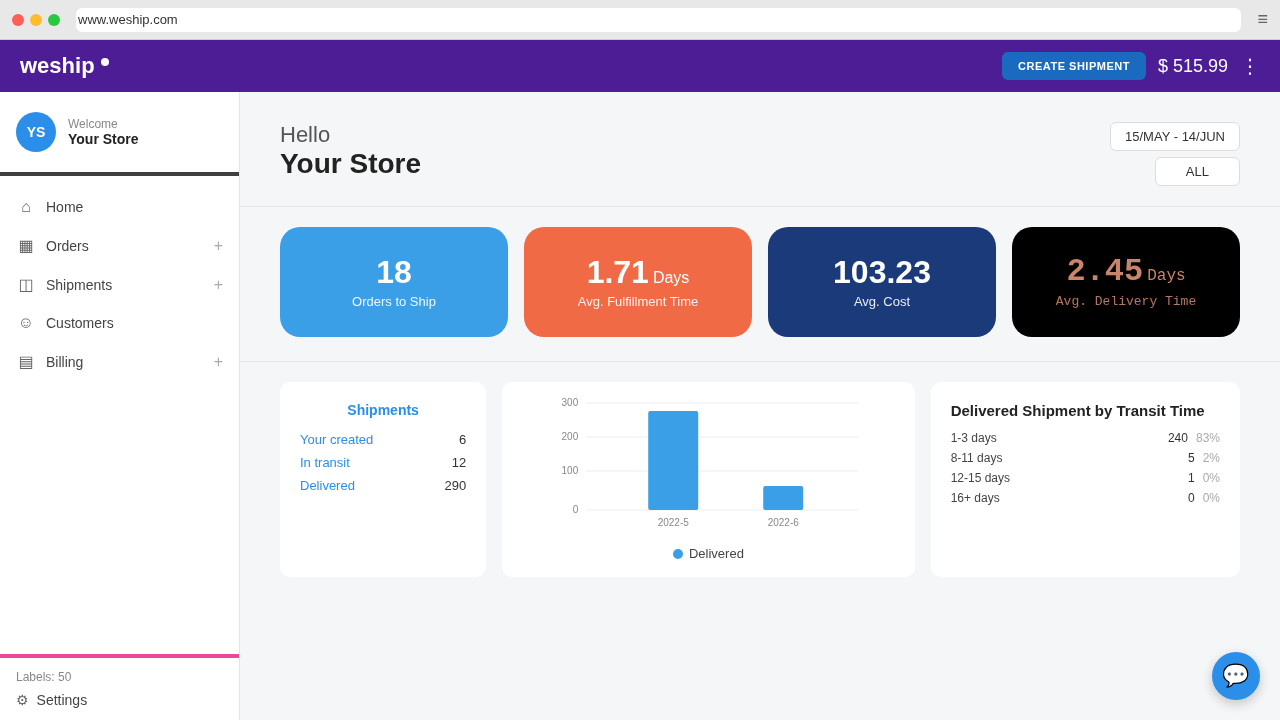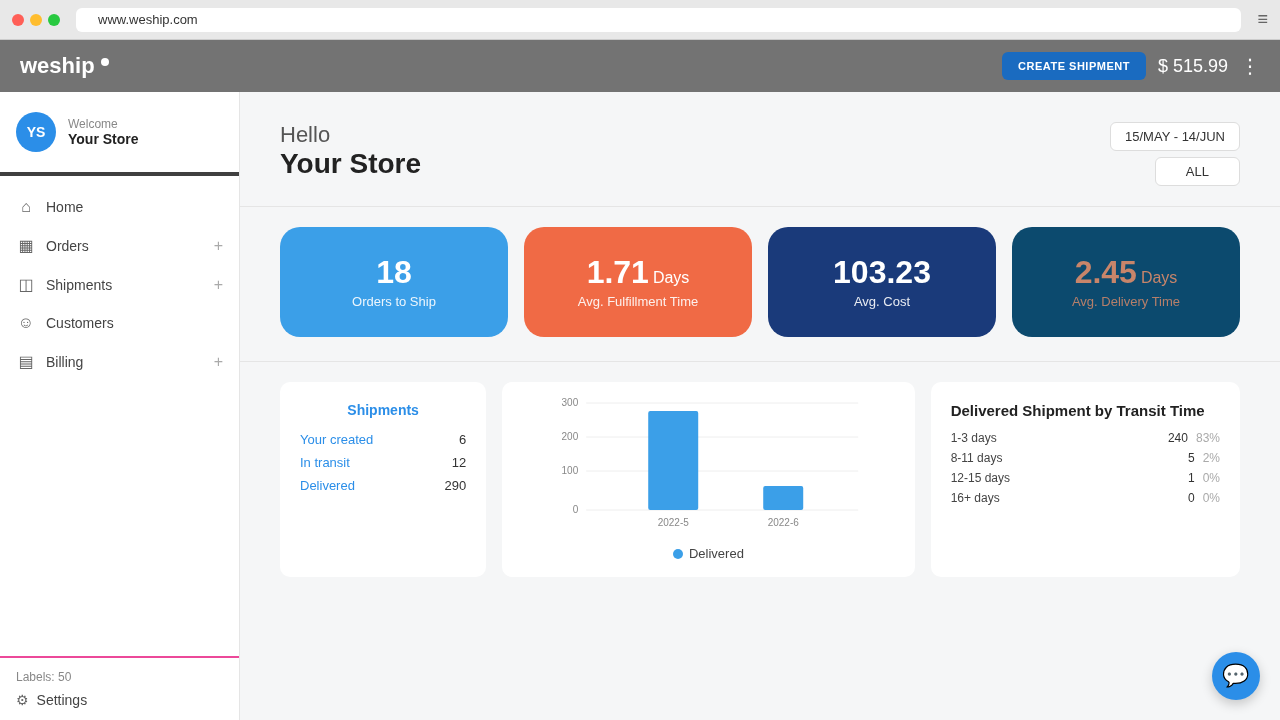--- a/index.html
+++ b/index.html
@@ -20,33 +20,33 @@
     .tl-red { background: #ff5f57; }
     .tl-yellow { background: #ffbd2e; }
     .tl-green { background: #28c940; }
     .address-bar {
       flex: 1;
       background: white;
       border-radius: 6px;
       height: 24px;
       display: flex;
       align-items: center;
-      padding: 0 22px;
+      padding: 0 2px;
       font-size: 13px;
       color: #333;
       margin: 0 8px;
     }
     .browser-menu { color: #666; font-size: 18px; cursor: pointer; }
 
     
     .app { display: flex; flex-direction: column; height: calc(720px - 40px); }
 
     
     .app-header {
-      background: #737373;
+      background: #4c1d95;
       height: 52px;
       display: flex;
       align-items: center;
       padding: 0 20px;
       justify-content: space-between;
     }
     .logo {
       display: flex;
       align-items: center;
       color: white;
@@ -136,21 +136,21 @@
       font-size: 14px;
       gap: 10px;
       justify-content: space-between;
     }
     .nav-item-left { display: flex; align-items: center; gap: 10px; }
     .nav-icon { font-size: 16px; color: #666; width: 20px; text-align: center; }
     .nav-plus { color: #aaa; font-size: 16px; }
 
     .sidebar-footer {
       padding: 12px 16px;
-      border-top: 2px solid #ec4899;
+      border-top: 4px solid #ec4899;
     }
     .labels-count { font-size: 12px; color: #888; margin-bottom: 8px; }
     .settings-item {
       display: flex;
       align-items: center;
       gap: 8px;
       color: #444;
       font-size: 14px;
       cursor: pointer;
     }
@@ -211,21 +211,21 @@
       color: white;
       display: flex;
       flex-direction: column;
       align-items: center;
       justify-content: center;
       min-height: 110px;
     }
     .stat-card.blue { background: #3b9fe8; }
     .stat-card.orange { background: #f06a45; }
     .stat-card.dark-blue { background: #1a3a7a; }
-    .stat-card.peach { background: #0c4a6e; }
+    .stat-card.peach { background: #000000; font-family: Liberation Mono, monospace; }
     .stat-card.peach .stat-value { color: #c8856a; }
     .stat-card.peach .stat-label { color: #c8856a; }
     .stat-card.peach .stat-unit { color: #c8856a; }
 
     .stat-value { font-size: 32px; font-weight: 700; line-height: 1; }
     .stat-value-row { display: flex; align-items: baseline; gap: 4px; }
     .stat-unit { font-size: 16px; font-weight: 400; }
     .stat-label { font-size: 13px; margin-top: 6px; opacity: 0.9; }
 
     

